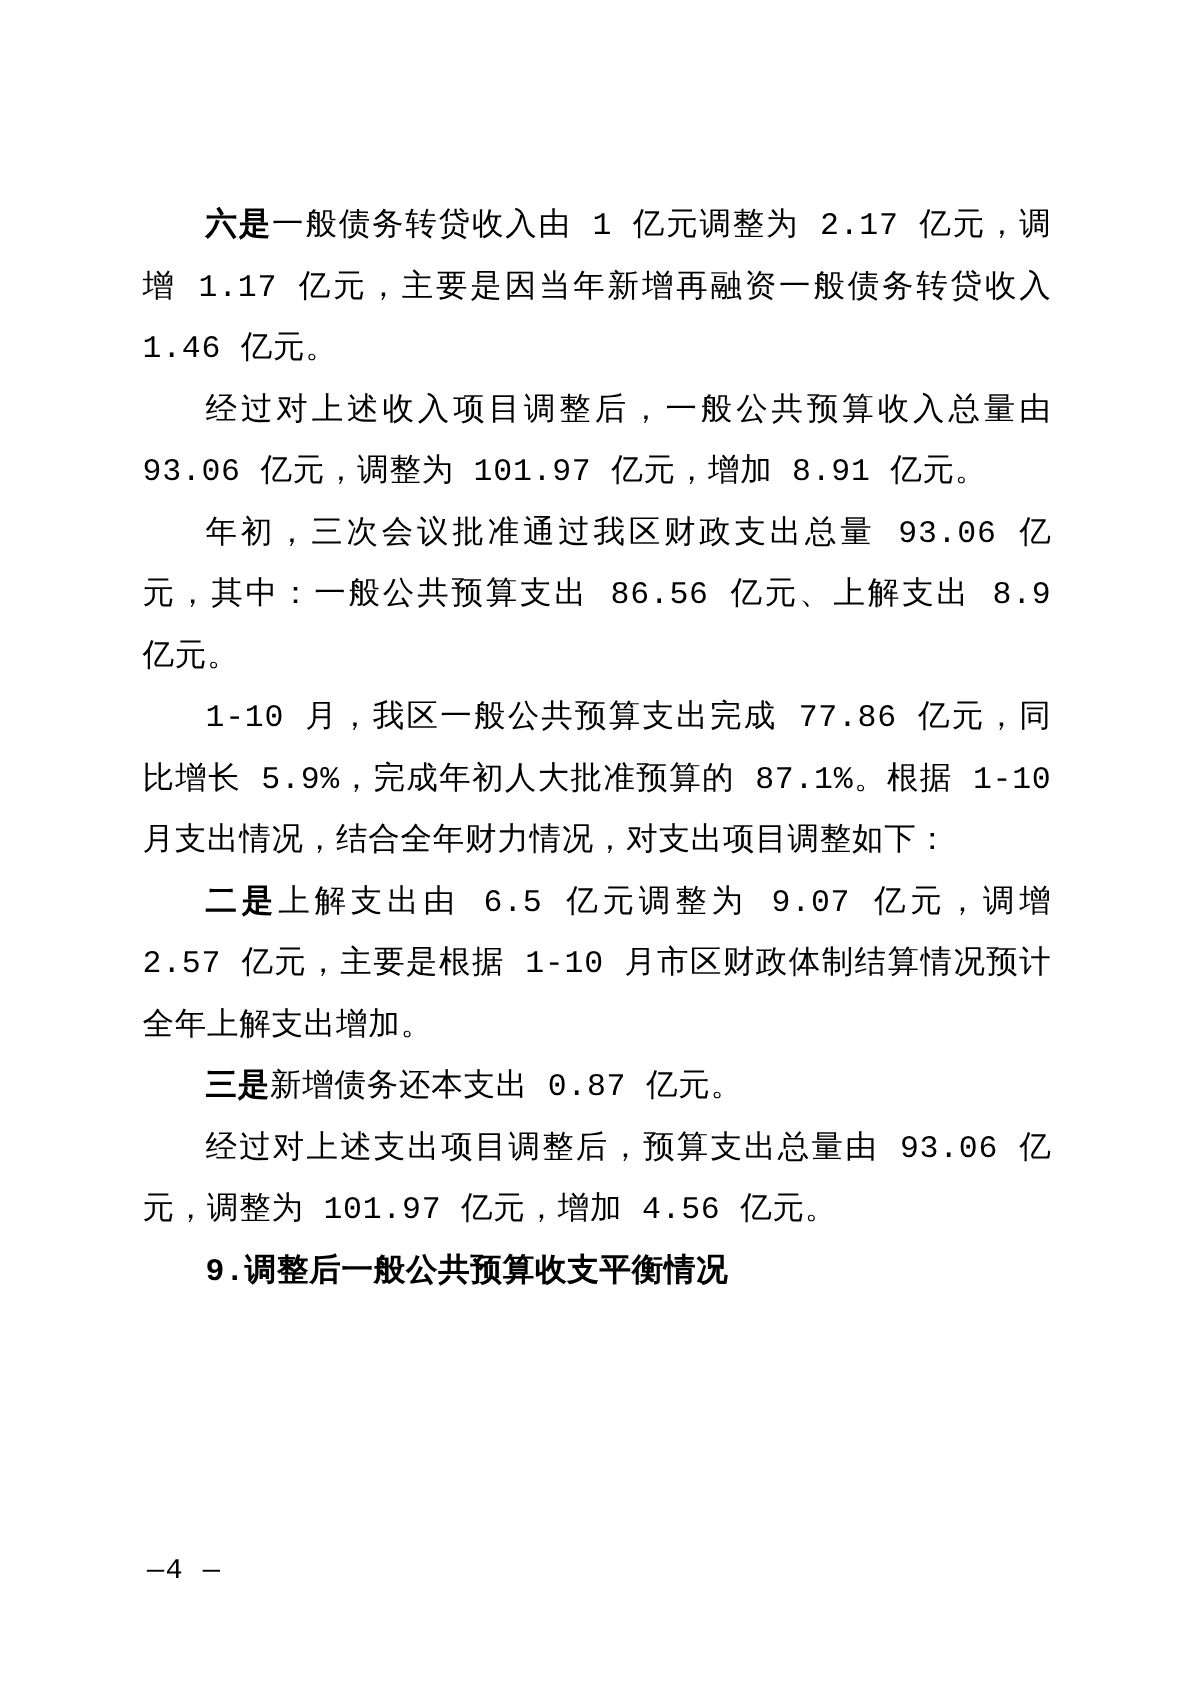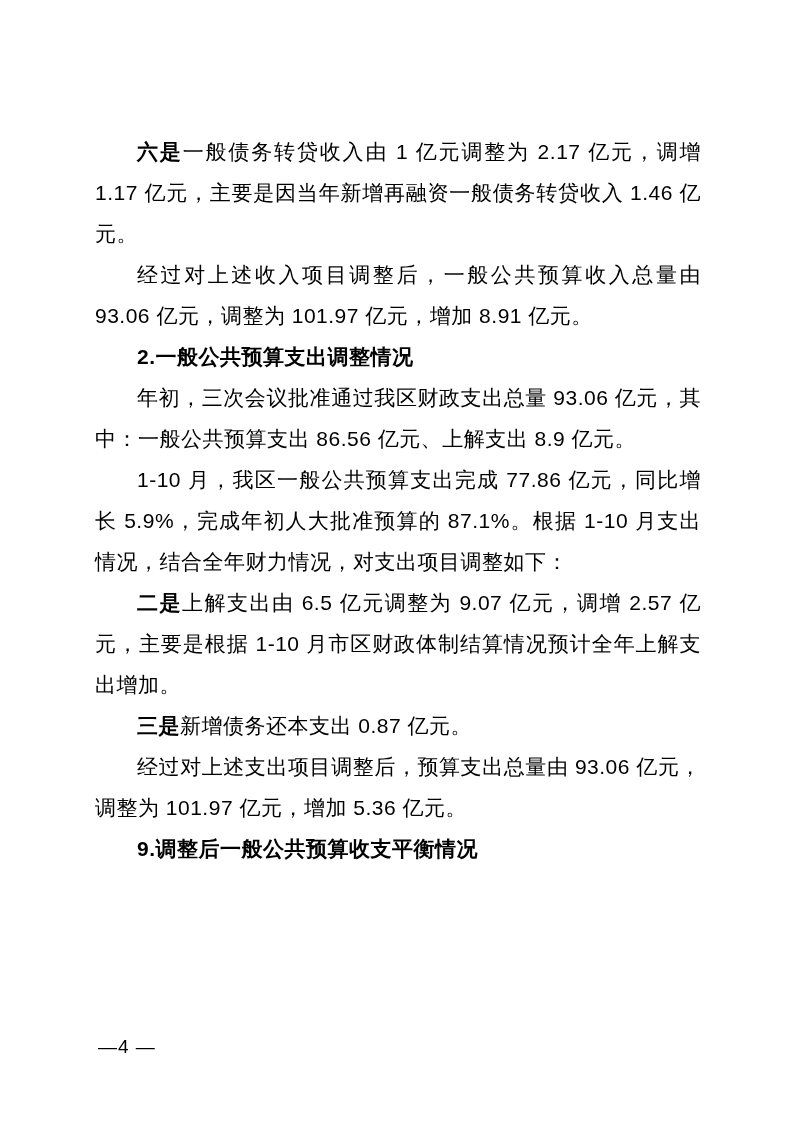--- a/index.html
+++ b/index.html
@@ -2,21 +2,21 @@
 <html><head>
 <meta charset="utf-8">
 <style>
   html, body { margin: 0; padding: 0; background: #ffffff; }
   .page {
     position: relative;
     width: 793px;
     height: 1122px;
     background: #ffffff;
     overflow: hidden;
-    font-family: Liberation Sans, sans-serif;
+    font-family: Liberation Mono, monospace;
     color: #000000;
   }
   .content {
     position: absolute;
     left: 95px;
     top: 131px;
     width: 606px;
   }
   .content p, .content h3 {
     margin: 0;
@@ -38,22 +38,21 @@
     letter-spacing: 1px;
   }
 </style>
 </head>
 <body>
 
 <div class="page">
   <div class="content">
     <p><b>六是</b><span>一般债务转贷收入由 1 亿元调整为 2.17 亿元，调增 1.17 亿元，主要是因当年新增再融资一般债务转贷收入 1.46 亿元。</span></p>
     <p><span>经过对上述收入项目调整后，一般公共预算收入总量由 93.06 亿元，调整为 101.97 亿元，增加 8.91 亿元。</span></p>
-    <h3>2.一般公共预算支出调整情况</h3>
     <p><span>年初，三次会议批准通过我区财政支出总量 93.06 亿元，其中：一般公共预算支出 86.56 亿元、上解支出 8.9 亿元。</span></p>
     <p><span>1-10 月，我区一般公共预算支出完成 77.86 亿元，同比增长 5.9%，完成年初人大批准预算的 87.1%。根据 1-10 月支出情况，结合全年财力情况，对支出项目调整如下：</span></p>
     <p><b>二是</b><span>上解支出由 6.5 亿元调整为 9.07 亿元，调增 2.57 亿元，主要是根据 1-10 月市区财政体制结算情况预计全年上解支出增加。</span></p>
     <p><b>三是</b><span>新增债务还本支出 0.87 亿元。</span></p>
-    <p><span>经过对上述支出项目调整后，预算支出总量由 93.06 亿元，调整为 101.97 亿元，增加 5.36 亿元。</span></p>
+    <p><span>经过对上述支出项目调整后，预算支出总量由 93.06 亿元，调整为 101.97 亿元，增加 4.56 亿元。</span></p>
     <h3>9.调整后一般公共预算收支平衡情况</h3>
   </div>
   <div class="footer">—4 —</div>
 </div>
 
 </body></html>

